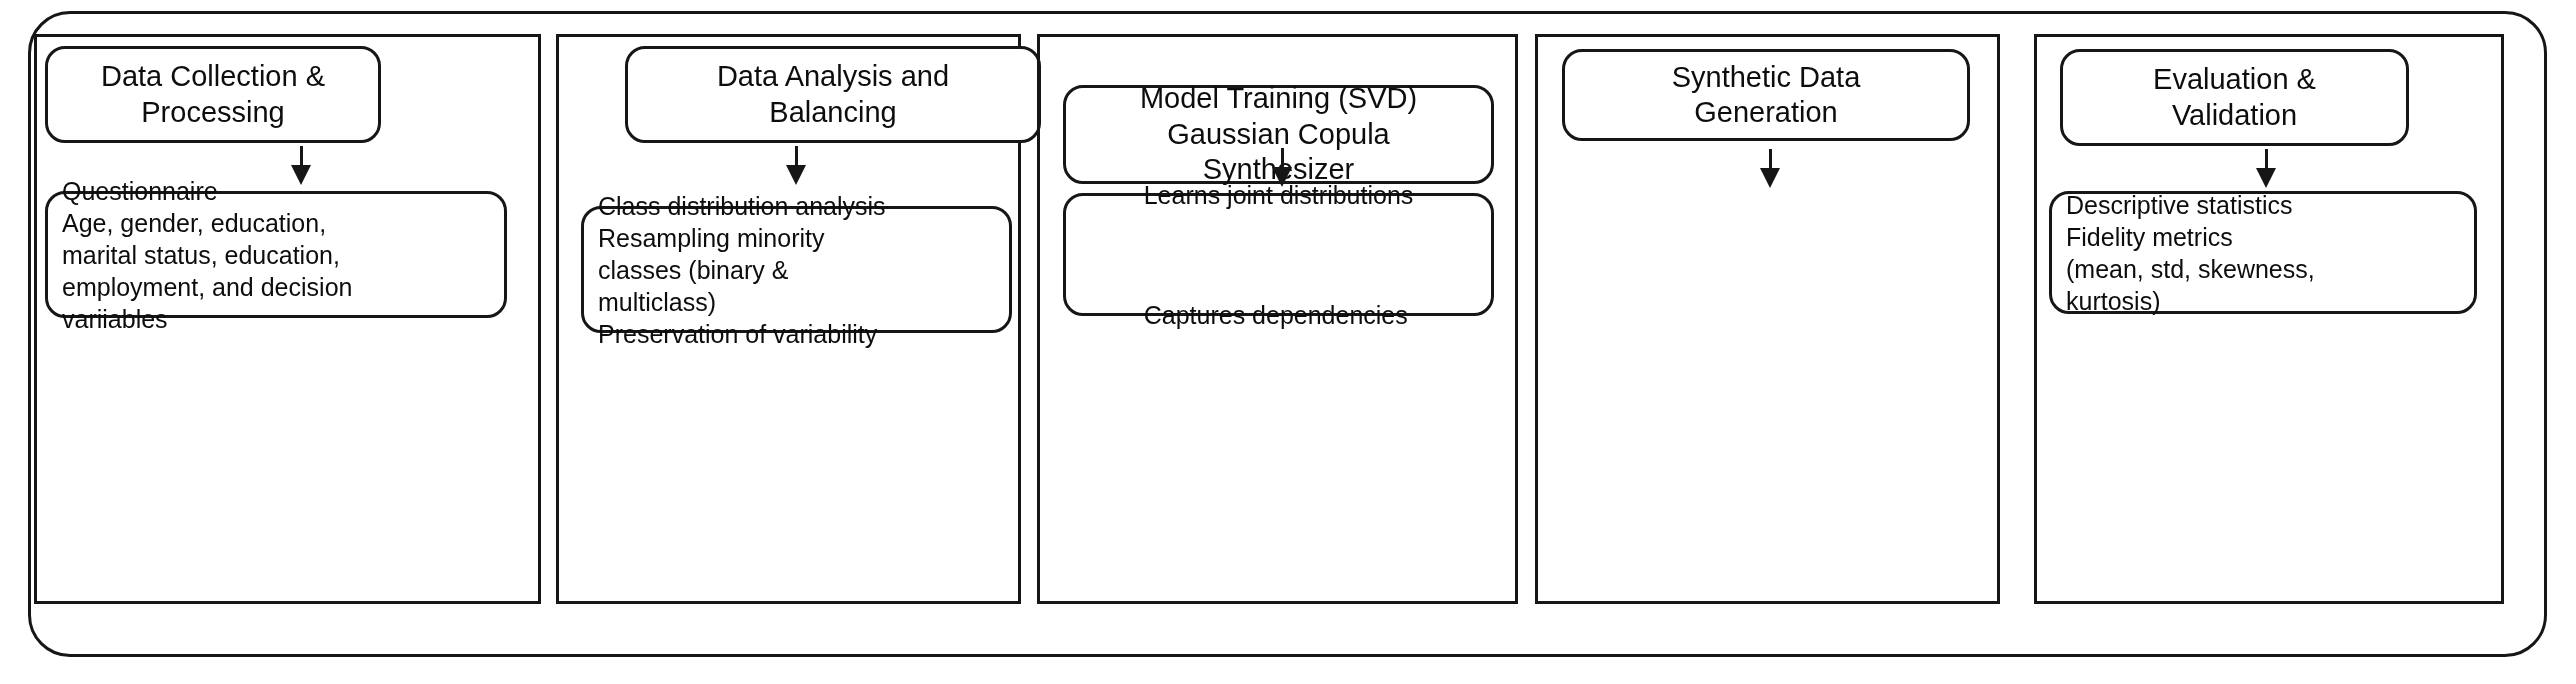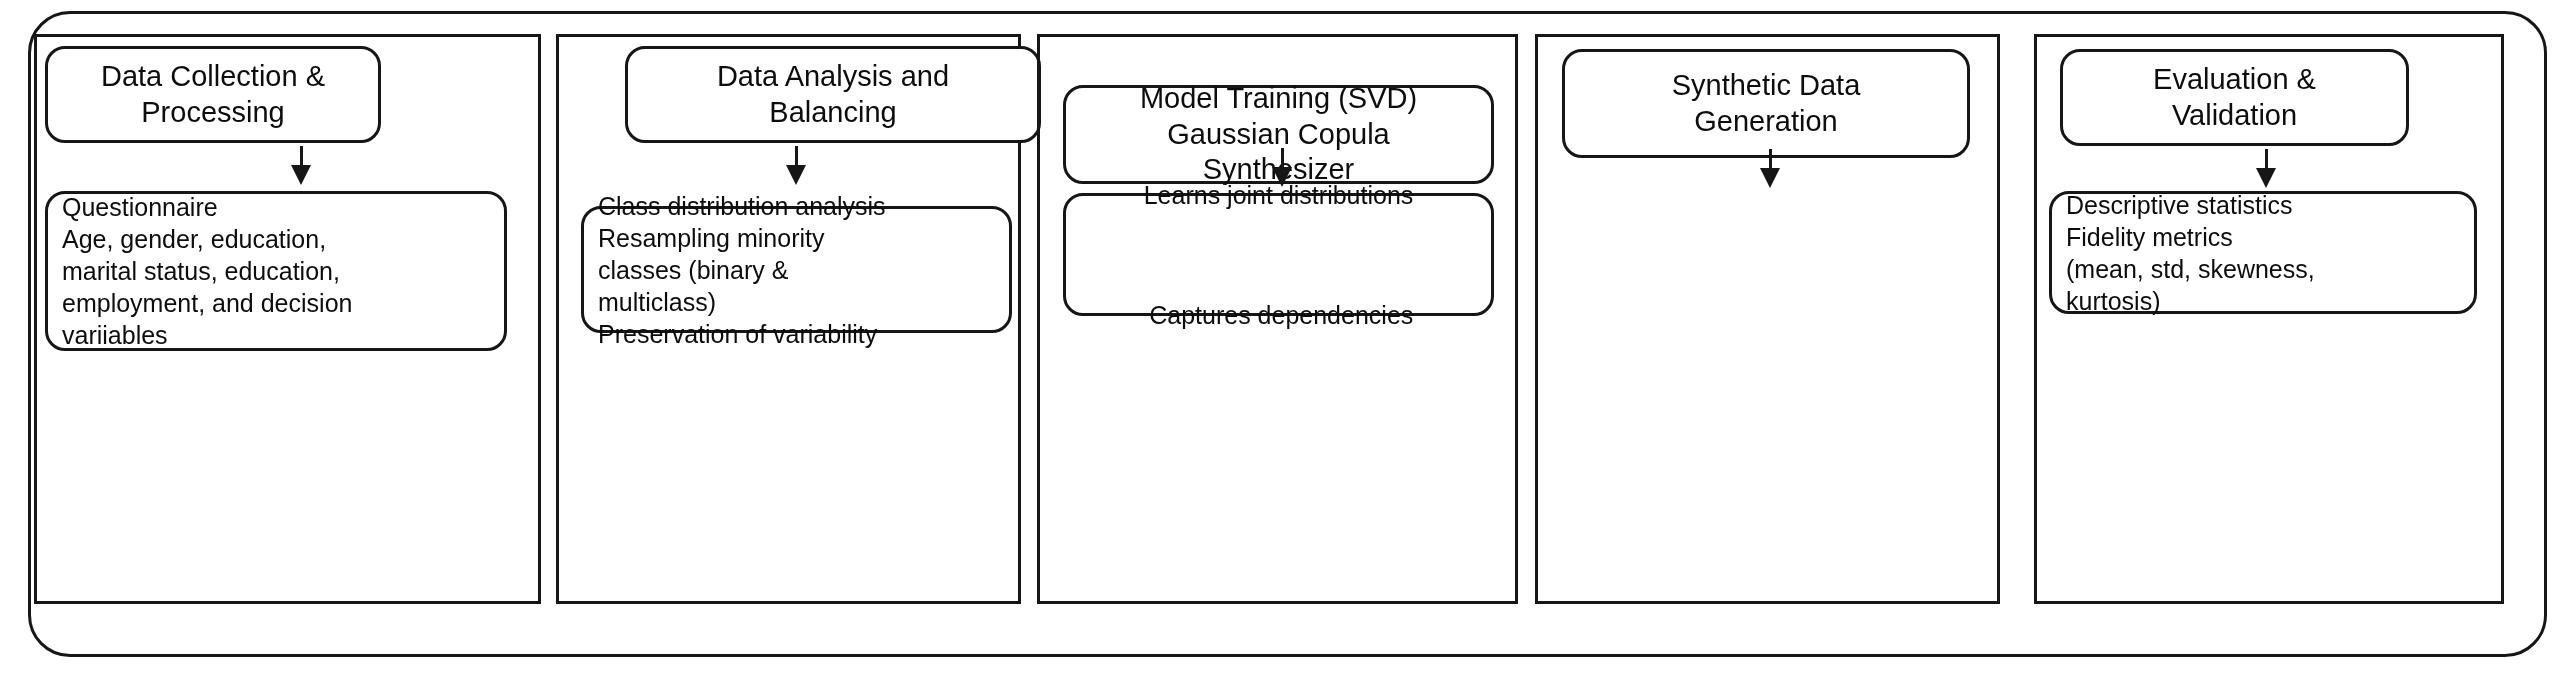--- a/index.html
+++ b/index.html
@@ -73,21 +73,20 @@
   }
   .detail-text {
     font-size: 25px;
     line-height: 1.28;
     color: #0d0d0d;
     white-space: pre-line;
     padding: 0 14px;
   }
   .detail-text.spaced {
     line-height: 2.4;
-    text-align: right;
   }
 
   
   .arrow {
     position: absolute;
     width: 25px;
   }
   .arrow .shaft {
     position: absolute;
     left: 10.8px;
@@ -118,21 +117,21 @@
   <div class="node-box title-box" style="left:45px; top:46px; width:336px; height:97px;">
     <span class="title-text">Data Collection &amp;
 Processing</span>
   </div>
 
   <div class="arrow" style="left:289px; top:146px; height:39px;">
     <div class="shaft" style="height:21.6px;"></div>
     <div class="head"></div>
   </div>
 
-  <div class="node-box detail-box" style="left:45px; top:191px; width:462px; height:160px;">
+  <div class="node-box detail-box" style="left:45px; top:191px; width:462px; height:127px;">
     <span class="detail-text">Questionnaire
 Age, gender, education,
 marital status, education,
 employment, and decision
 variiables</span>
   </div>
 
   <div class="stage-panel" style="left:556px; width:465px;"></div>
 
   <div class="node-box title-box" style="left:581px; top:46px; width:416px; height:97px;margin-left:44px;">
@@ -167,21 +166,21 @@
   </div>
 
   <div class="node-box detail-box" style="left:1063px; top:193px; width:431px; height:123px; justify-content:center;">
     <span class="detail-text spaced">Learns joint distributions
 
 Captures dependencies</span>
   </div>
 
   <div class="stage-panel" style="left:1535px; width:465px;"></div>
 
-  <div class="node-box title-box" style="left:1562px; top:49px; width:408px; height:109px;">
+  <div class="node-box title-box" style="left:1562px; top:49px; width:408px; height:92px;">
     <span class="title-text">Synthetic Data
 Generation</span>
   </div>
 
   <div class="arrow" style="left:1758px; top:149px; height:39px;">
     <div class="shaft" style="height:21.6px;"></div>
     <div class="head"></div>
   </div>
 
 

